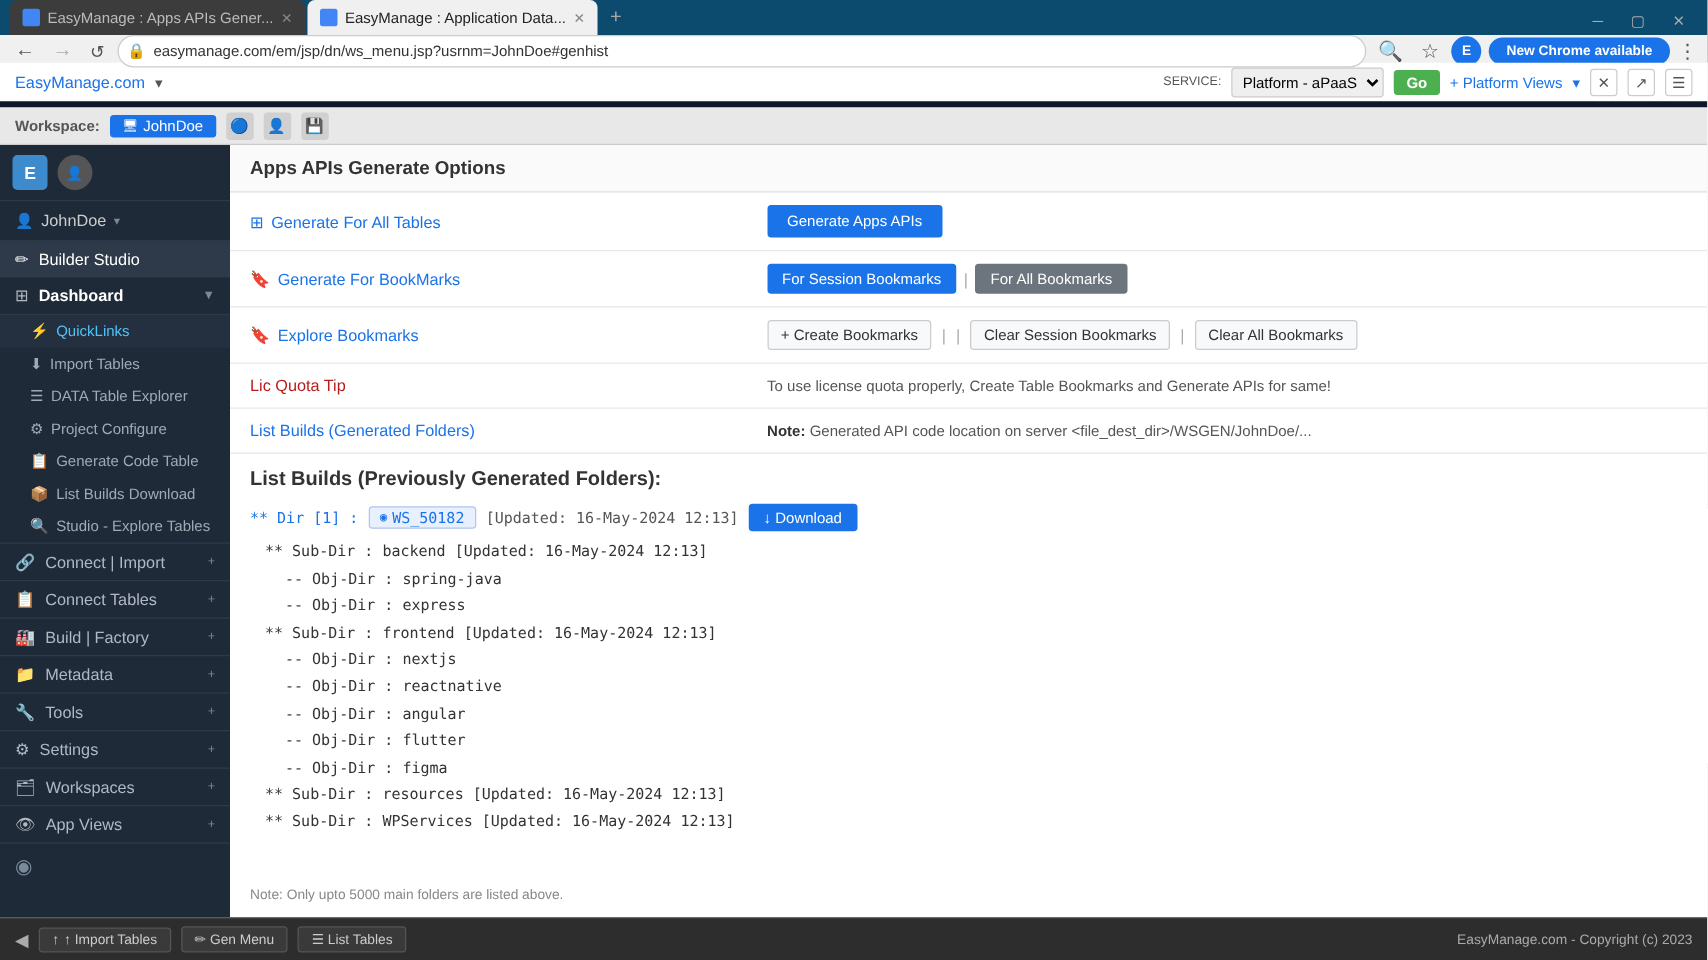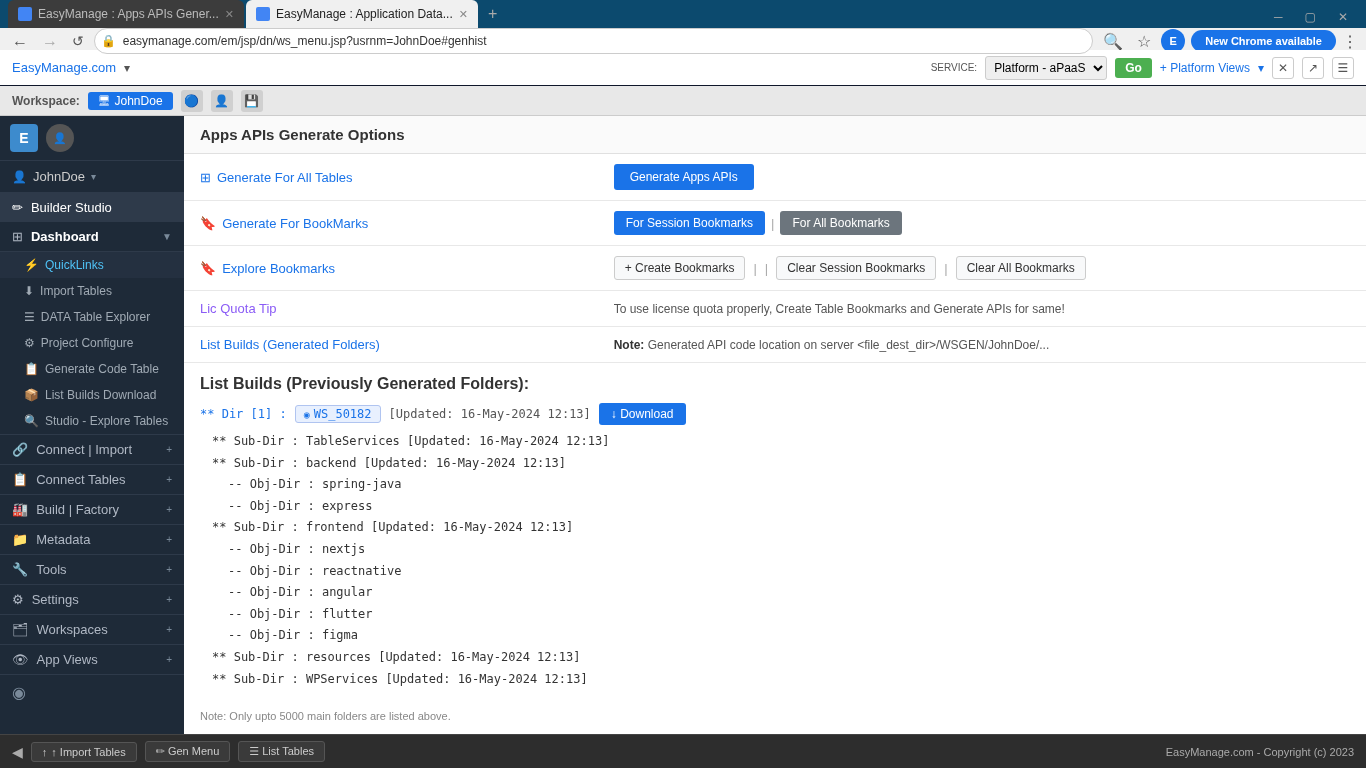--- a/index.html
+++ b/index.html
@@ -39,21 +39,21 @@
     <span style="font-size:16px;cursor:pointer;color:#555;padding:2px 4px;">🔍</span>
     <span style="font-size:16px;cursor:pointer;color:#555;padding:2px 4px;">☆</span>
     <div style="width:24px;height:24px;background:#1a73e8;border-radius:50%;display:flex;align-items:center;justify-content:center;color:white;font-size:11px;font-weight:bold;cursor:pointer;">E</div>
     <button style="background:#1a73e8;color:white;border:none;border-radius:16px;padding:5px 14px;font-size:11px;font-weight:bold;cursor:pointer;">New Chrome available</button>
     <span style="cursor:pointer;color:#555;font-size:16px;">⋮</span>
   </div>
 </div>
 
 <div style="display:flex;flex-direction:column;height:718px;overflow:hidden;">
 
-  <div style="background:#fff;border-bottom:1px solid #0f172a;height:36px;display:flex;align-items:center;padding:0 12px;gap:8px;">
+  <div style="background:#fff;border-bottom:5px solid #0f172a;height:36px;display:flex;align-items:center;padding:0 12px;gap:8px;">
     <a style="color:#1a73e8;font-size:13px;cursor:pointer;text-decoration:none;">EasyManage.com</a>
     <span style="color:#555;font-size:12px;cursor:pointer;">▾</span>
     <div style="flex:1;"></div>
     <span style="font-size:10px;color:#555;">SERVICE:</span>
     <select style="height:24px;font-size:12px;border:1px solid #ccc;border-radius:3px;padding:0 4px;">
       <option>Platform - aPaaS</option>
     </select>
     <button style="background:#4caf50;color:white;border:none;border-radius:3px;padding:3px 10px;font-size:12px;cursor:pointer;font-weight:bold;">Go</button>
     <button style="color:#1a73e8;font-size:12px;cursor:pointer;border:none;background:none;display:flex;align-items:center;gap:2px;">+ Platform Views</button>
     <span style="color:#1a73e8;font-size:12px;cursor:pointer;">▾</span>
@@ -222,21 +222,21 @@
               <span style="color:#aaa;">|</span>
               <button style="background:#f8f9fa;color:#333;border:1px solid #ccc;border-radius:3px;padding:4px 10px;font-size:12px;cursor:pointer;">Clear Session Bookmarks</button>
               <span style="color:#aaa;">|</span>
               <button style="background:#f8f9fa;color:#333;border:1px solid #ccc;border-radius:3px;padding:4px 10px;font-size:12px;cursor:pointer;">Clear All Bookmarks</button>
             </span>
           </td>
         </tr>
 
         <tr style="border-bottom:1px solid #e8e8e8;">
           <td style="padding:10px 16px;vertical-align:middle;">
-            <div style="color:#8b5cf6;cursor:pointer;font-size:13px;">
+            <div style="color:#b91c1c;cursor:pointer;font-size:13px;">
               <span>Lic Quota Tip</span>
             </div>
           </td>
           <td style="padding:10px 16px;vertical-align:middle;">
             <span style="color:#555;font-size:12px;">To use license quota properly, Create Table Bookmarks and Generate APIs for same!</span>
           </td>
         </tr>
 
         <tr style="border-bottom:1px solid #e8e8e8;">
           <td style="padding:10px 16px;vertical-align:middle;">
@@ -261,21 +261,20 @@
           <span style="color:#1a73e8;">** Dir [1] :</span>
           <div style="background:#e8f0fe;border:1px solid #b0c4f0;border-radius:3px;padding:1px 8px;font-size:12px;color:#1a73e8;display:flex;align-items:center;gap:4px;cursor:pointer;">
             <span style="font-size:10px;">◉</span>
             <span>WS_50182</span>
           </div>
           <span style="color:#555;">[Updated: 16-May-2024 12:13]</span>
           <button style="background:#1a73e8;color:white;border:none;border-radius:3px;padding:4px 12px;font-size:12px;cursor:pointer;display:flex;align-items:center;gap:4px;">↓ Download</button>
         </div>
 
         <div style="padding-left:12px;font-family:monospace;font-size:12px;color:#333;line-height:1.8;">
-          <div>** Sub-Dir : TableServices [Updated: 16-May-2024 12:13]</div>
           <div>** Sub-Dir : backend [Updated: 16-May-2024 12:13]</div>
           <div style="padding-left:16px;">-- Obj-Dir : spring-java</div>
           <div style="padding-left:16px;">-- Obj-Dir : express</div>
           <div>** Sub-Dir : frontend [Updated: 16-May-2024 12:13]</div>
           <div style="padding-left:16px;">-- Obj-Dir : nextjs</div>
           <div style="padding-left:16px;">-- Obj-Dir : reactnative</div>
           <div style="padding-left:16px;">-- Obj-Dir : angular</div>
           <div style="padding-left:16px;">-- Obj-Dir : flutter</div>
           <div style="padding-left:16px;">-- Obj-Dir : figma</div>
           <div>** Sub-Dir : resources [Updated: 16-May-2024 12:13]</div>

